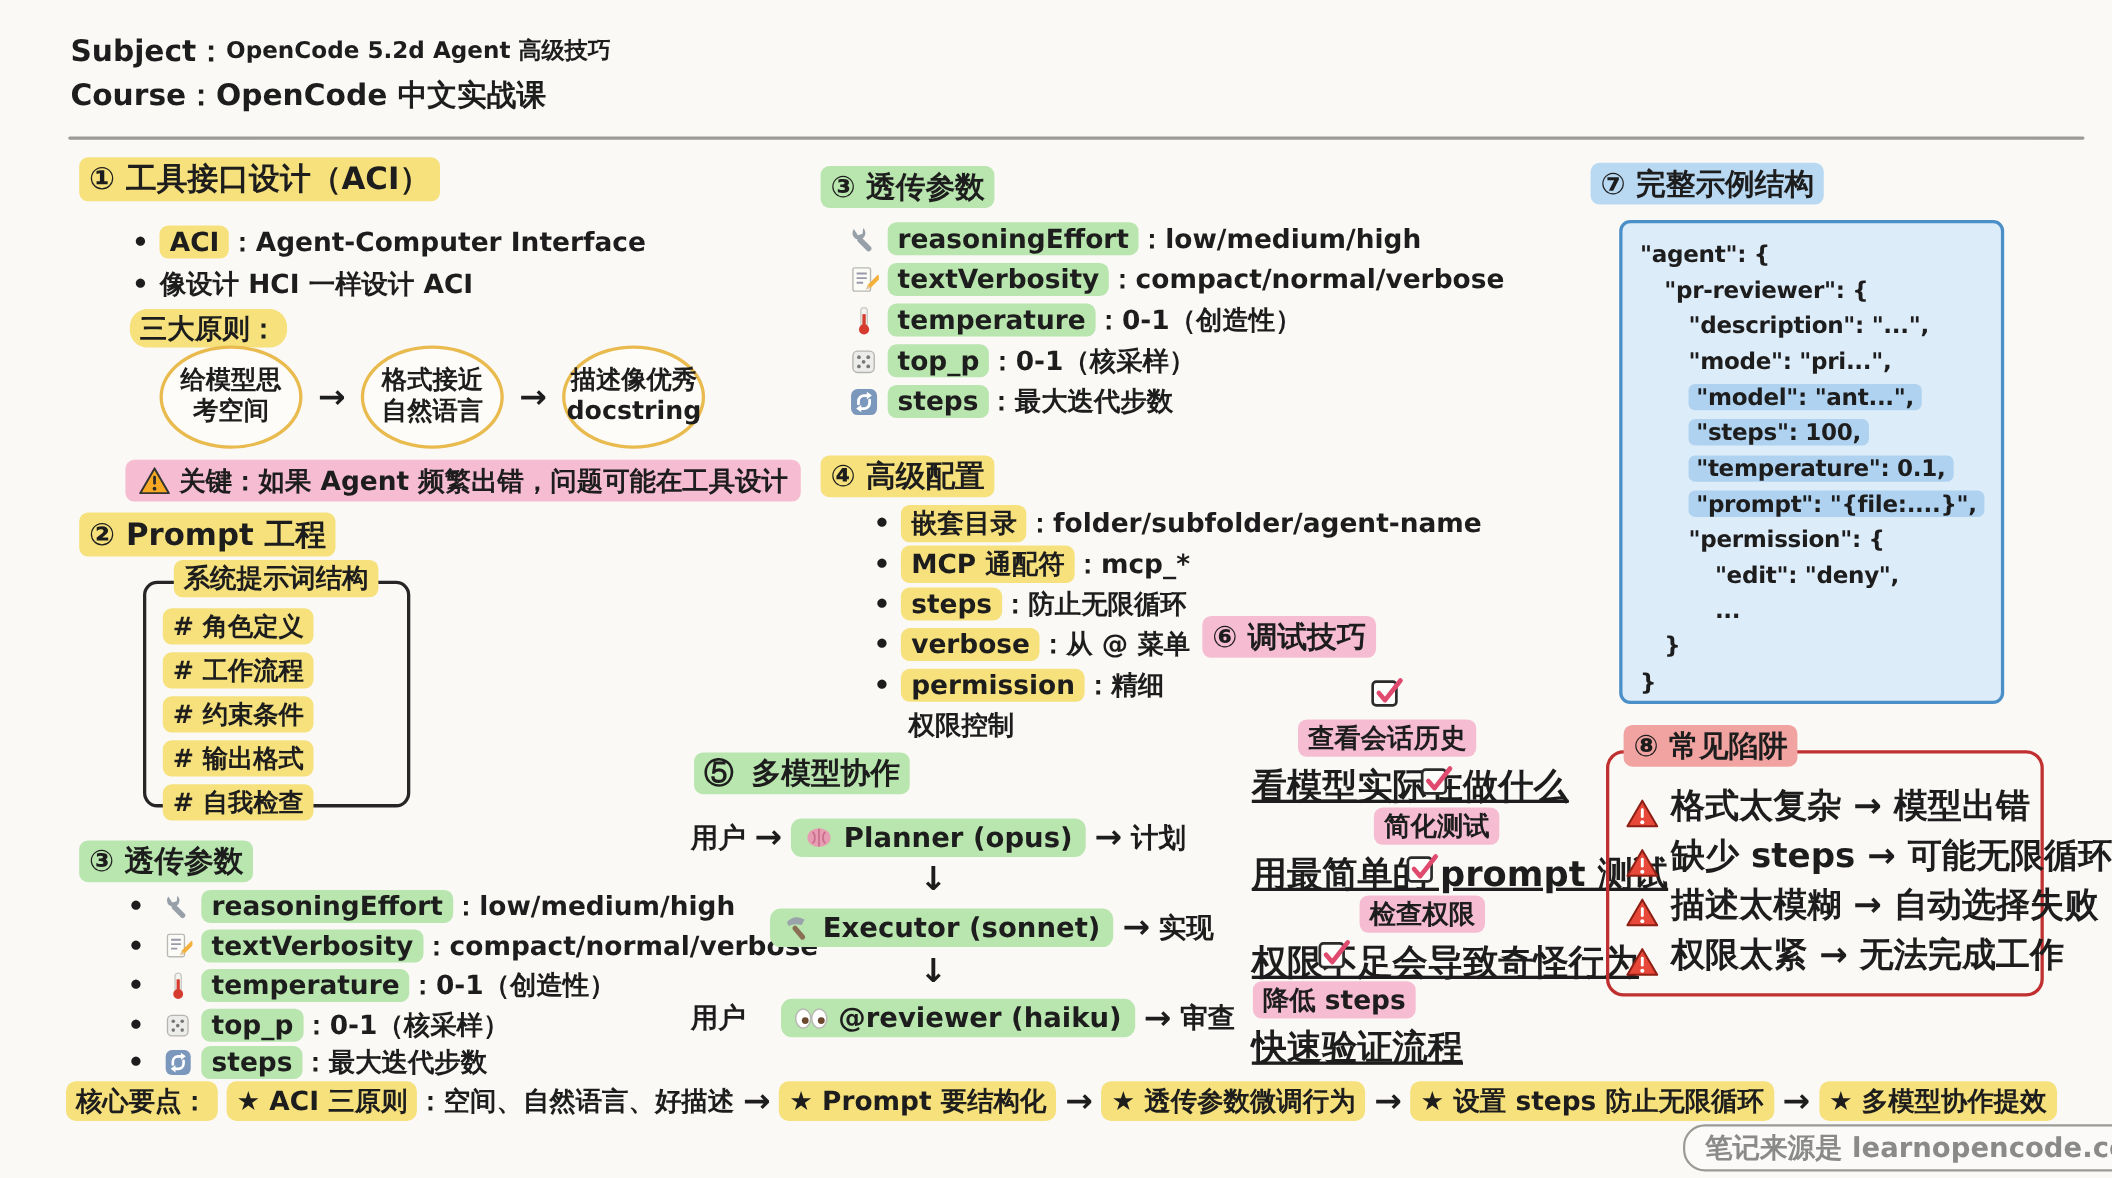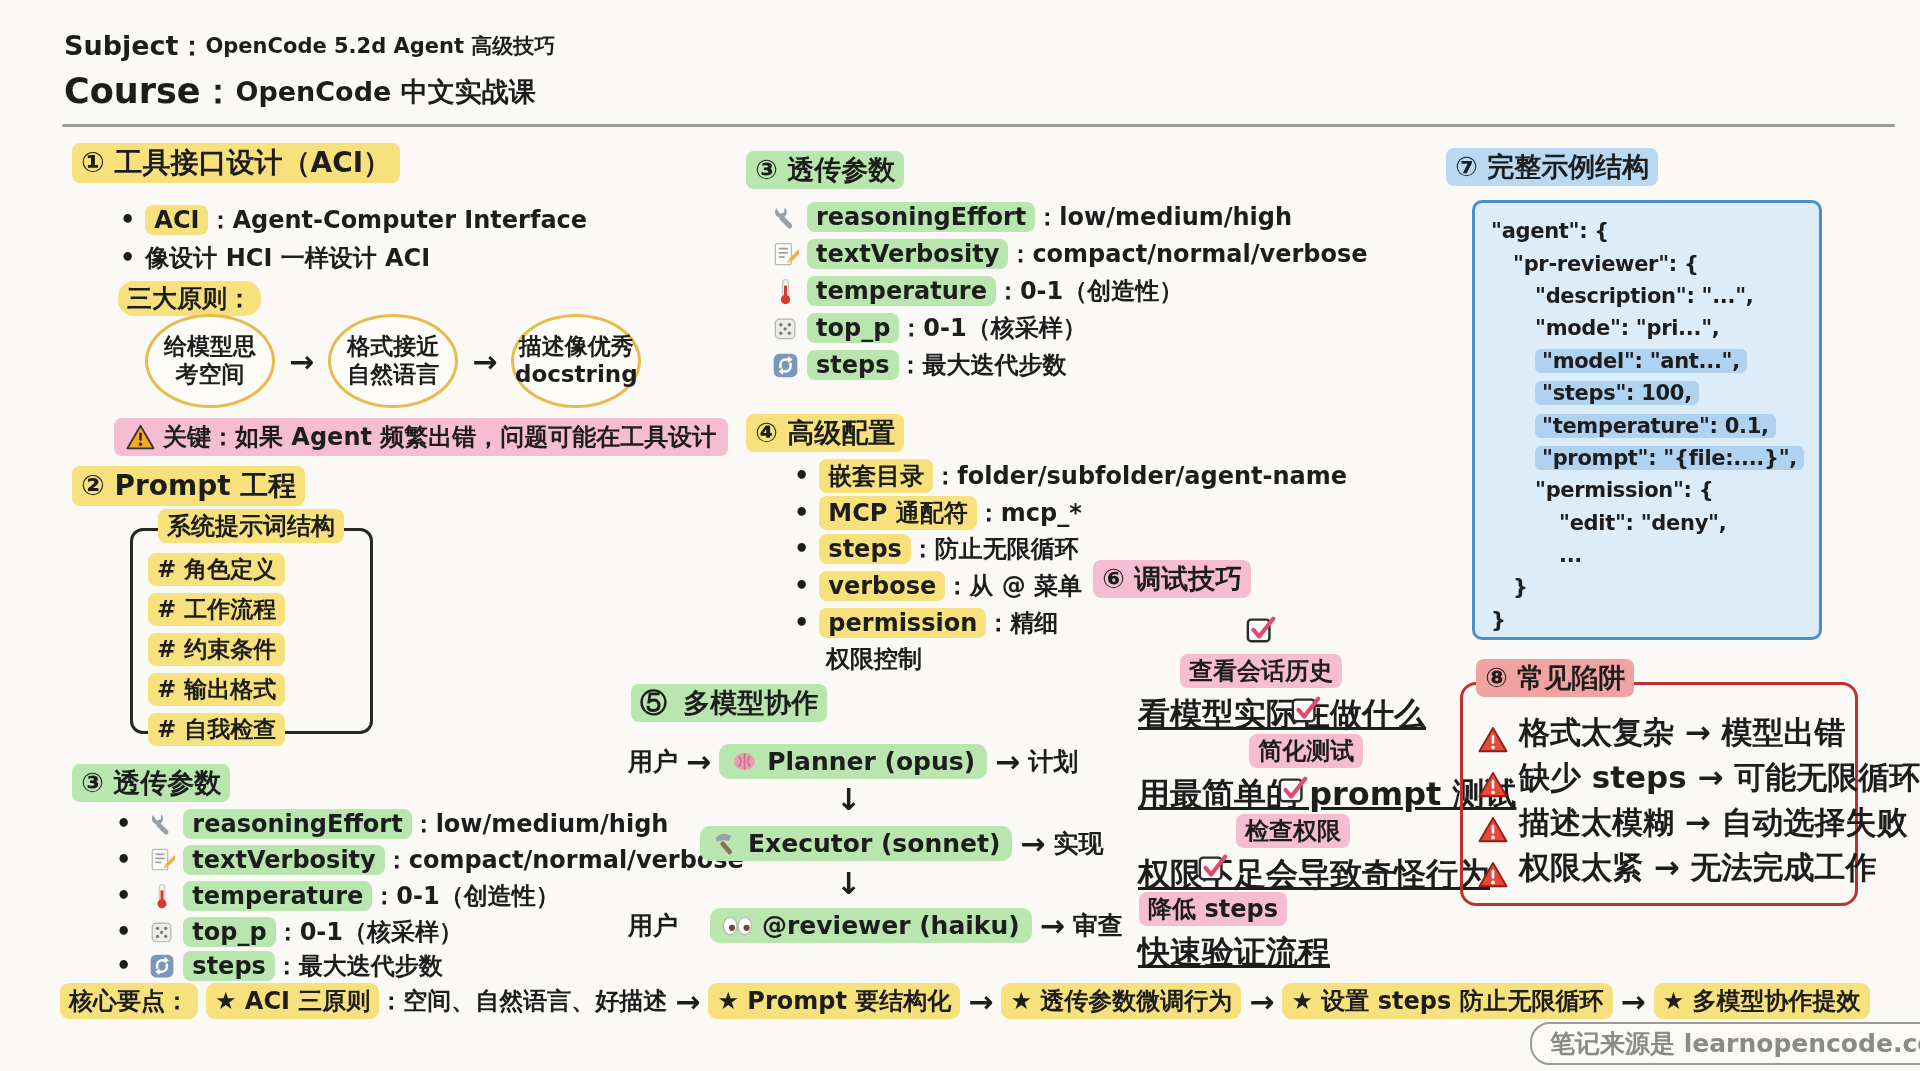--- a/index.html
+++ b/index.html
@@ -73,21 +73,21 @@
   svg { display:block; flex:none; }
 </style>
 </head>
 <body>
 
 <div class="row" style="left:64px; top:28px; gap:0;">
   <span style="font-size:27px;">Subject：</span>
   <span style="font-size:21px;">OpenCode 5.2d Agent 高级技巧</span>
 </div>
 <div class="row" style="left:64px; top:68px; gap:0;">
-  <span style="font-size:35px;">Course：</span>
+  <span style="font-size:27px;">Course：</span>
   <span style="font-size:27px;">OpenCode 中文实战课</span>
 </div>
 <div class="hr"></div>
 
 <div class="abs" style="left:72px; top:143px;">
   <span class="hl hl-yellow sec-title">① 工具接口设计（ACI）</span>
 </div>
 <div class="row txt" style="left:120px; top:204px; gap:0;">
   <span class="bullet"></span>
   <span class="hl hl-yellow">ACI</span>

